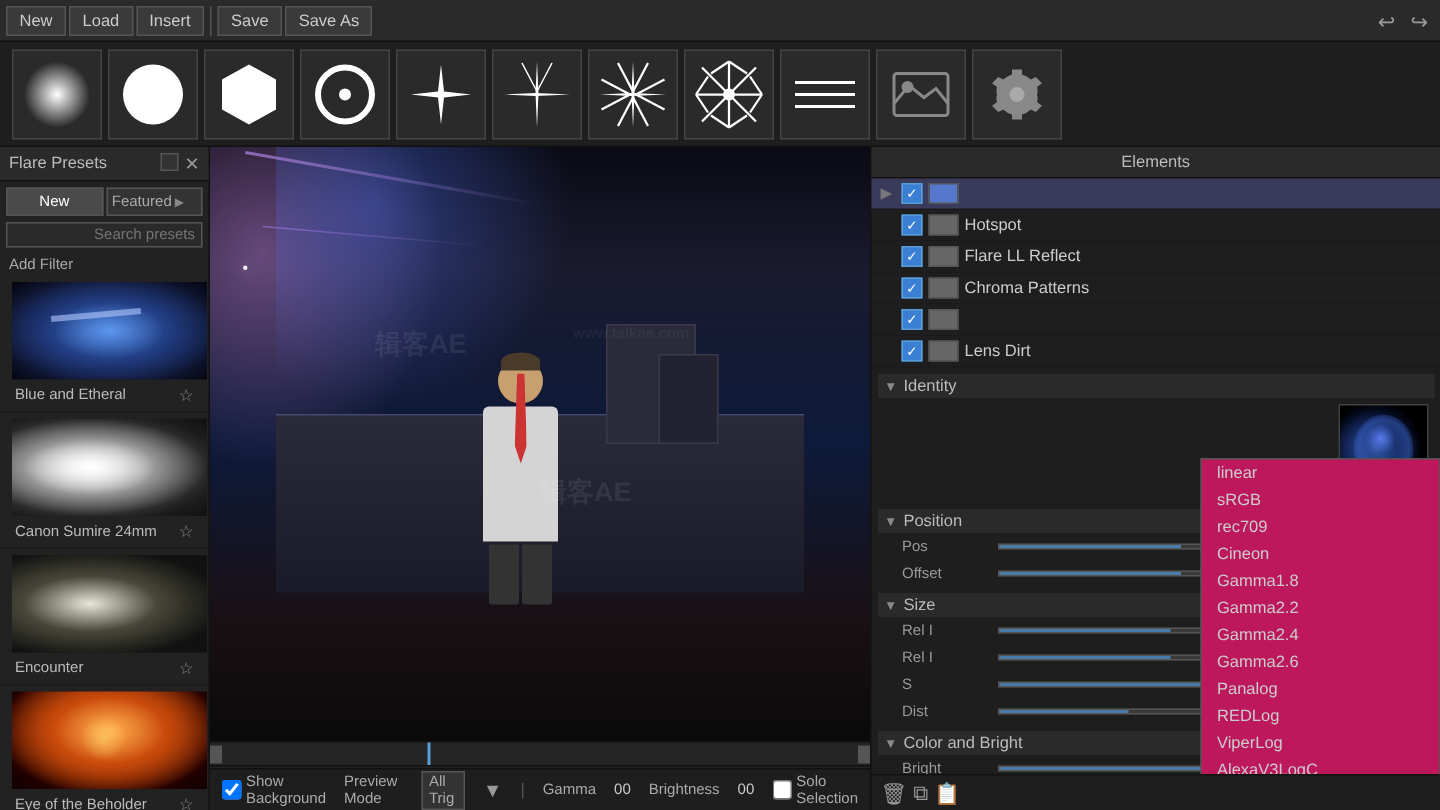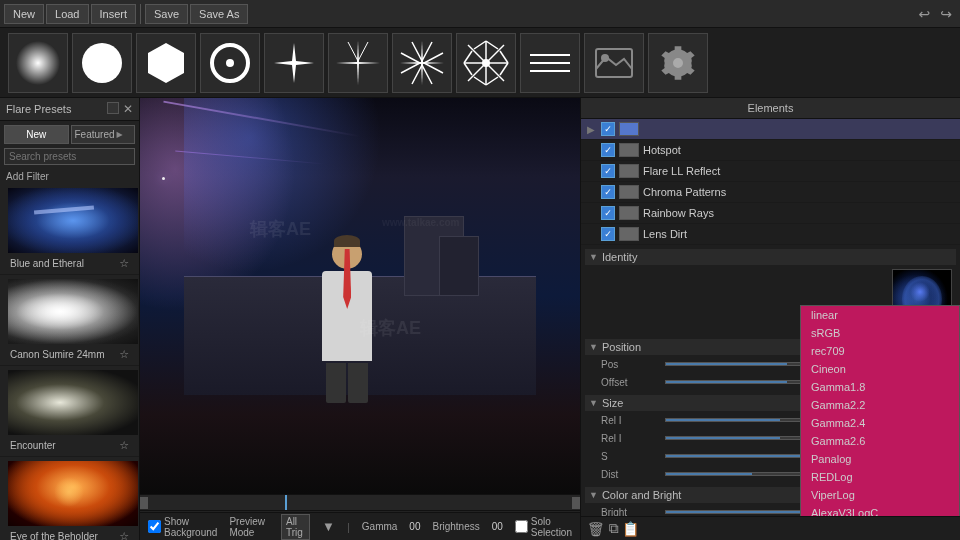--- a/index.html
+++ b/index.html
@@ -124,20 +124,21 @@
       gap: 2px;
     }
     #search-presets {
       margin: 4px;
       padding: 2px 4px;
       background: #2a2a2a;
       border: 1px solid #555;
       color: #ccc;
       font-size: 10px;
       width: calc(100% - 8px);
+      text-align: right;
     }
     #add-filter {
       padding: 2px 6px;
       font-size: 10px;
       color: #aaa;
       cursor: pointer;
     }
     .preset-list {
       flex: 1;
       overflow-y: auto;
@@ -774,21 +775,20 @@
         <span class="elem-expand"></span>
         <div class="elem-check">✓</div>
         <div class="elem-color-box" style="background:#666;"></div>
         <span class="elem-name">Chroma Patterns</span>
       </div>
 
       <div class="element-row">
         <span class="elem-expand"></span>
         <div class="elem-check">✓</div>
         <div class="elem-color-box" style="background:#666;"></div>
-        <span class="elem-name">Rainbow Rays</span>
       </div>
 
       <div class="element-row">
         <span class="elem-expand"></span>
         <div class="elem-check">✓</div>
         <div class="elem-color-box" style="background:#666;"></div>
         <span class="elem-name">Lens Dirt</span>
       </div>
     </div>
 

